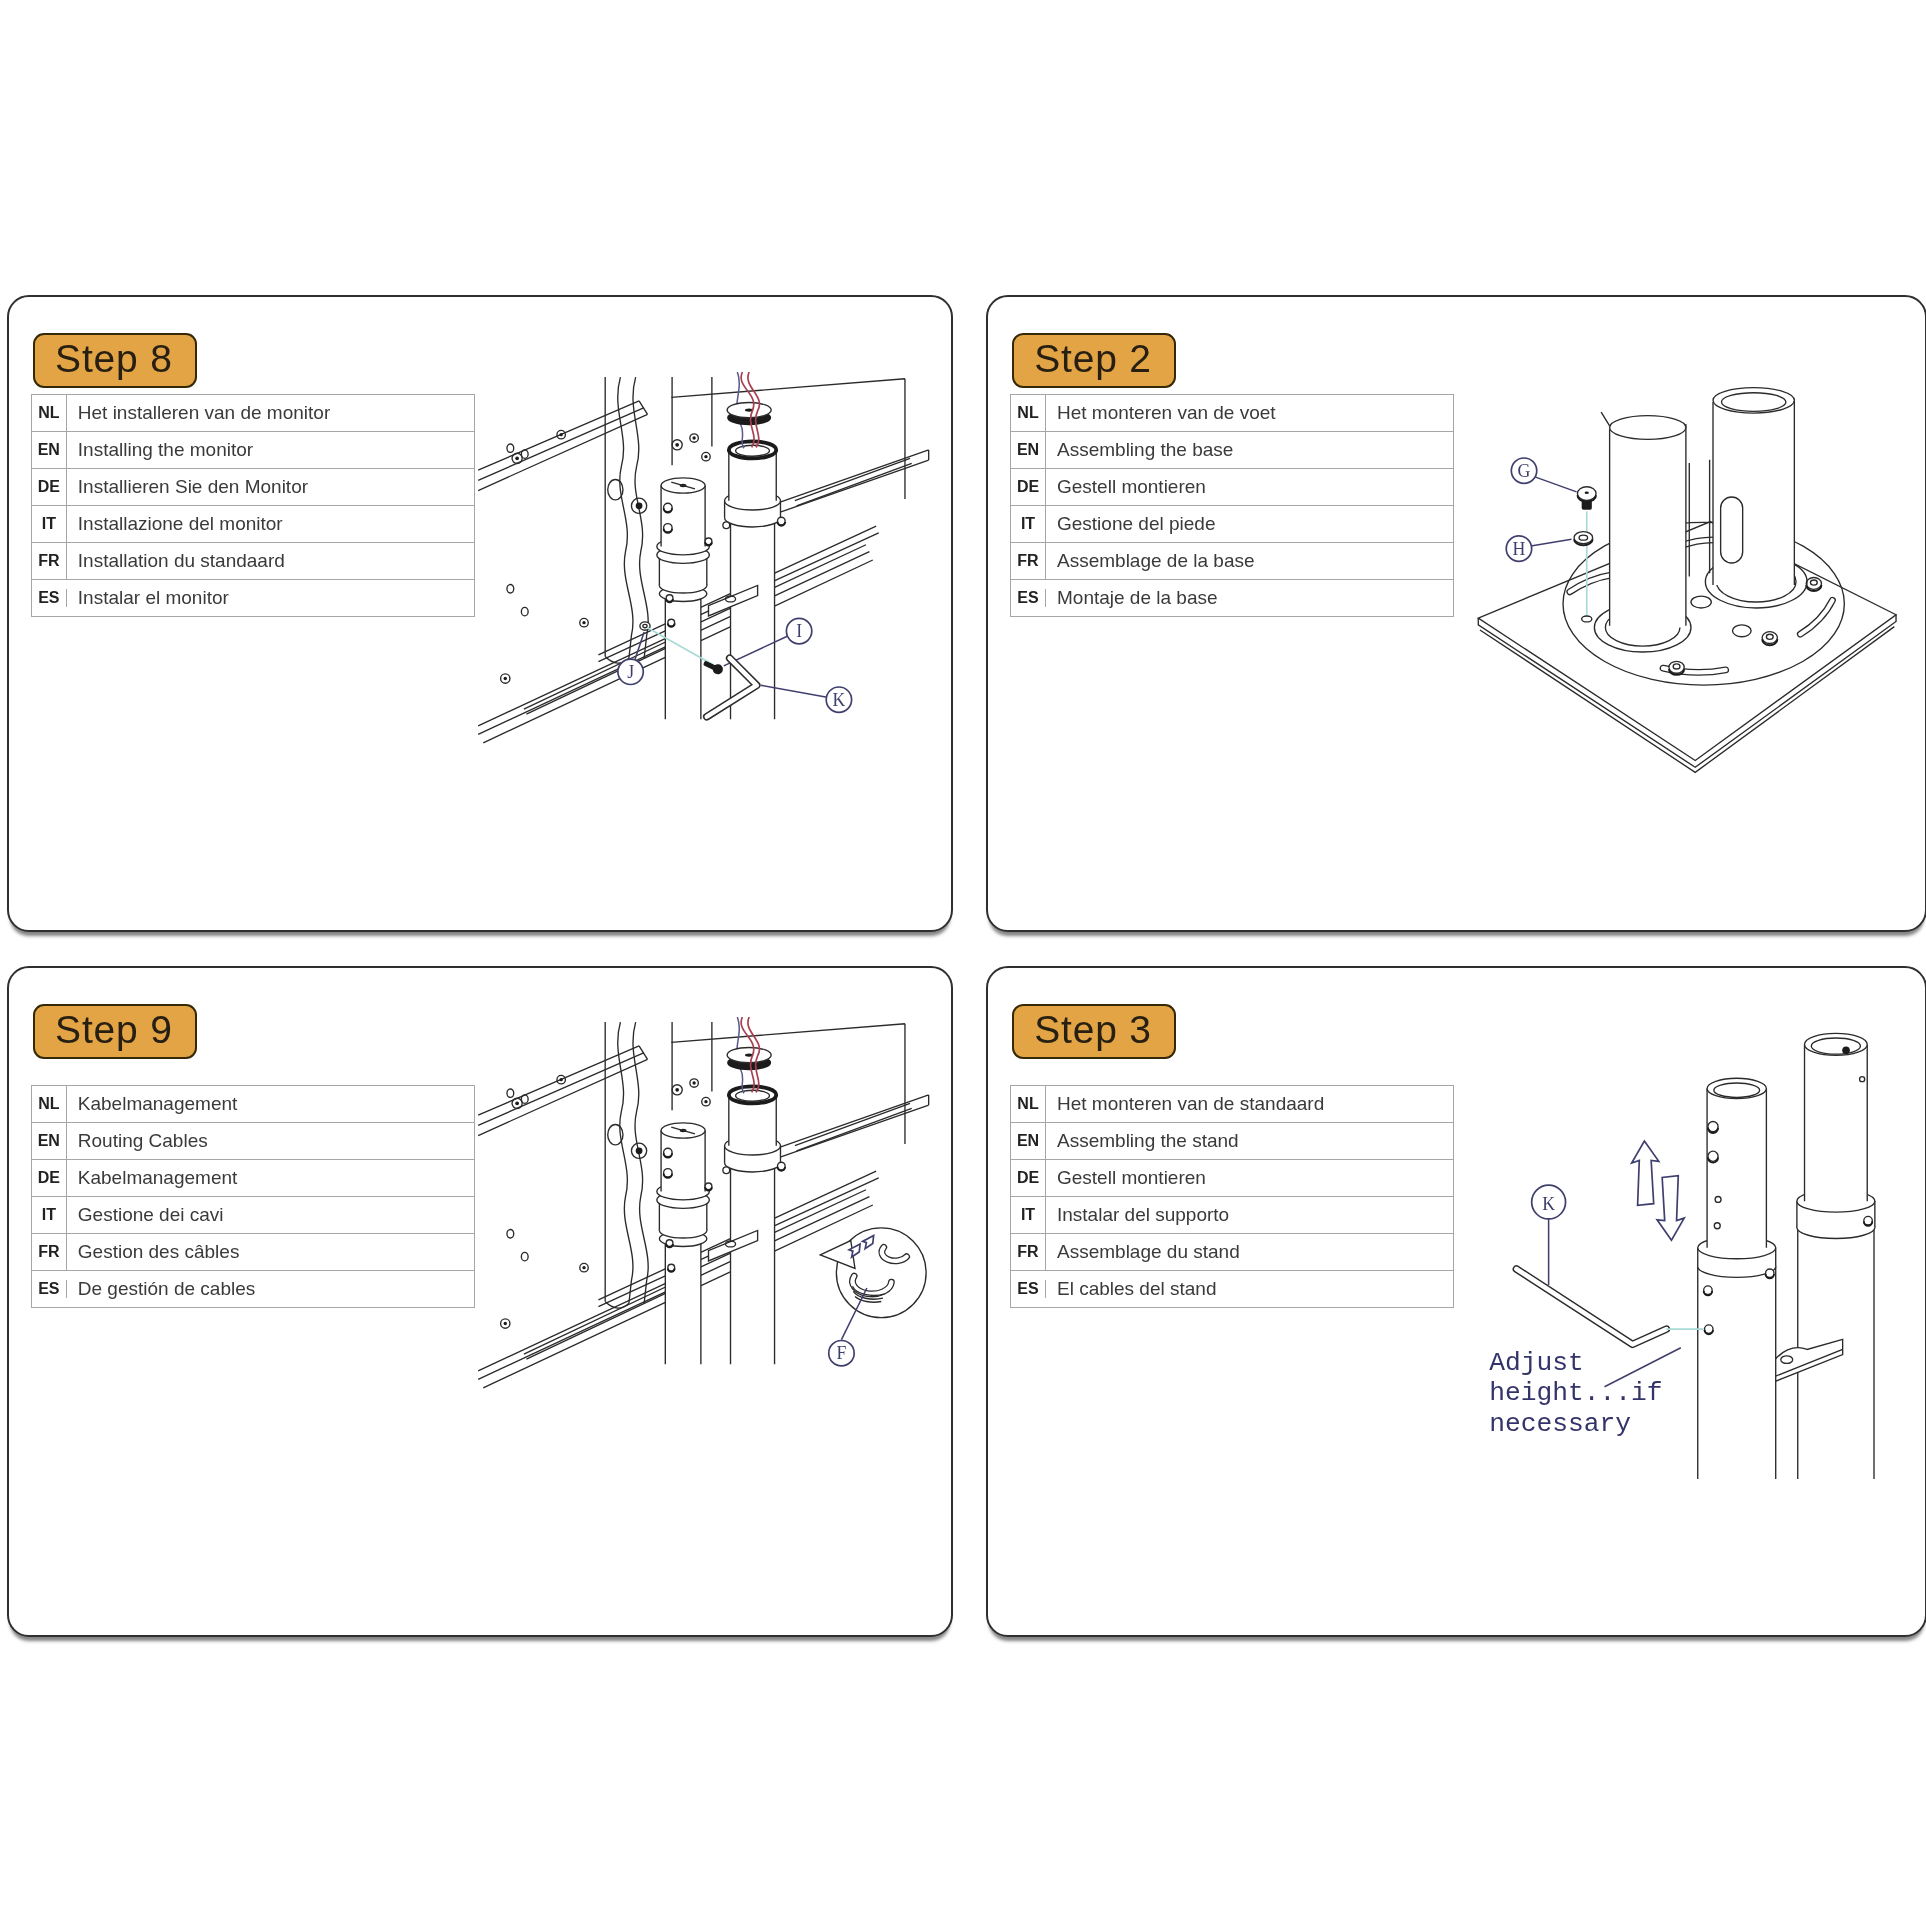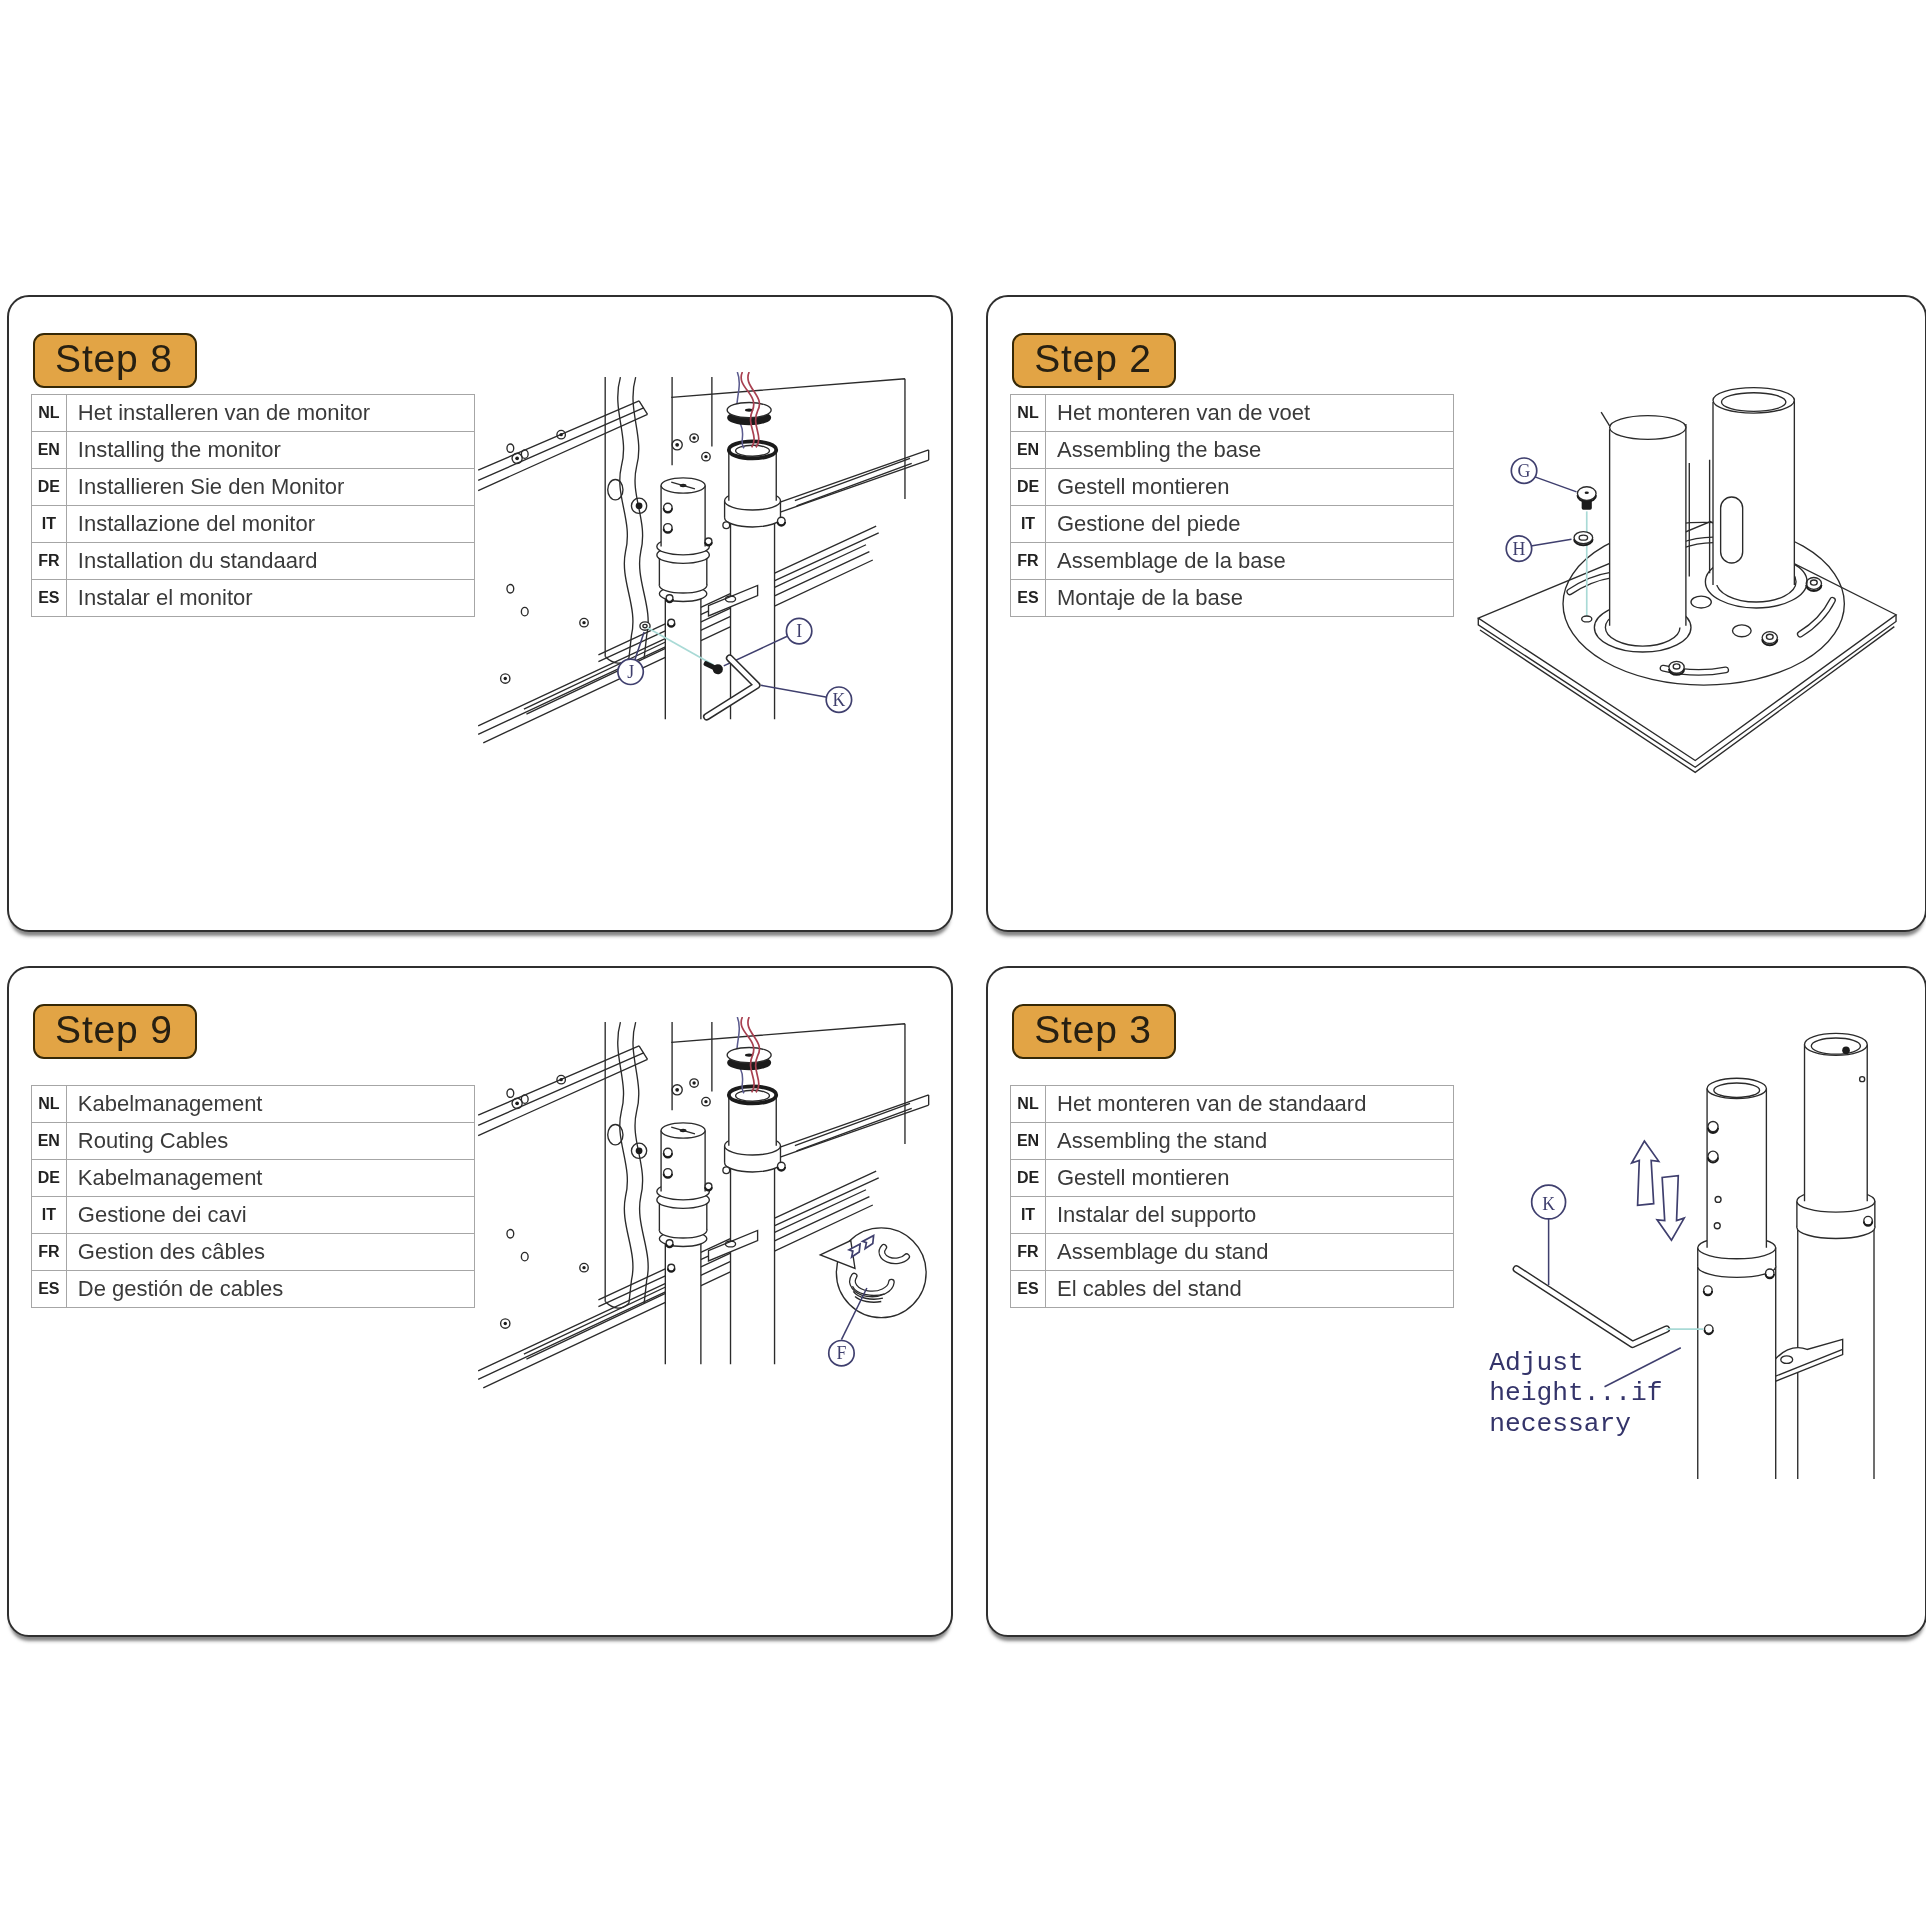--- a/index.html
+++ b/index.html
@@ -24,29 +24,29 @@
     padding:1.7px 22px 5.1px 20.3px;
     font-size:39px; color:#272012; letter-spacing:0.8px;
   }
   .lang-table {
     position:absolute; left:22px; width:442px;
     border:0.8px solid #a6a6a6; background:#fff;
   }
   .panel.toprow .lang-table { top:97px; }
   .panel.bottomrow .lang-table { top:117px; }
   .lang-row { display:flex; height:36px; border-bottom:0.8px solid #a6a6a6; }
-  .lang-row:last-child { border-bottom:none; }
+  .lang-row:last-child { border-bottom:none;align-items:center; }
   .lang-code {
     width:34px; border-right:0.8px solid #a6a6a6; flex:none;
     display:flex; align-items:center; justify-content:center;
     font-weight:bold; font-size:16px; color:#222;
   }
   .lang-text {
     flex:1; display:flex; align-items:center;
-    padding-left:11px; font-size:22px; color:#3a3a3a; white-space:nowrap;
+    padding-left:11px; font-size:19px; color:#3a3a3a; white-space:nowrap;
   }
   .illus { position:absolute; }
   #panel-step8 .illus { left:462px; top:75px; }
   #panel-step2 .illus { left:453px; top:76px; }
   #panel-step9 .illus { left:462px; top:49px; }
   #panel-step3 .illus { left:453px; top:49px; }
 
   
   .ln  { stroke:#2b2b2b; stroke-width:1.6; fill:none; }
   .lnf { stroke:#2b2b2b; stroke-width:1.6; fill:#fff; }

